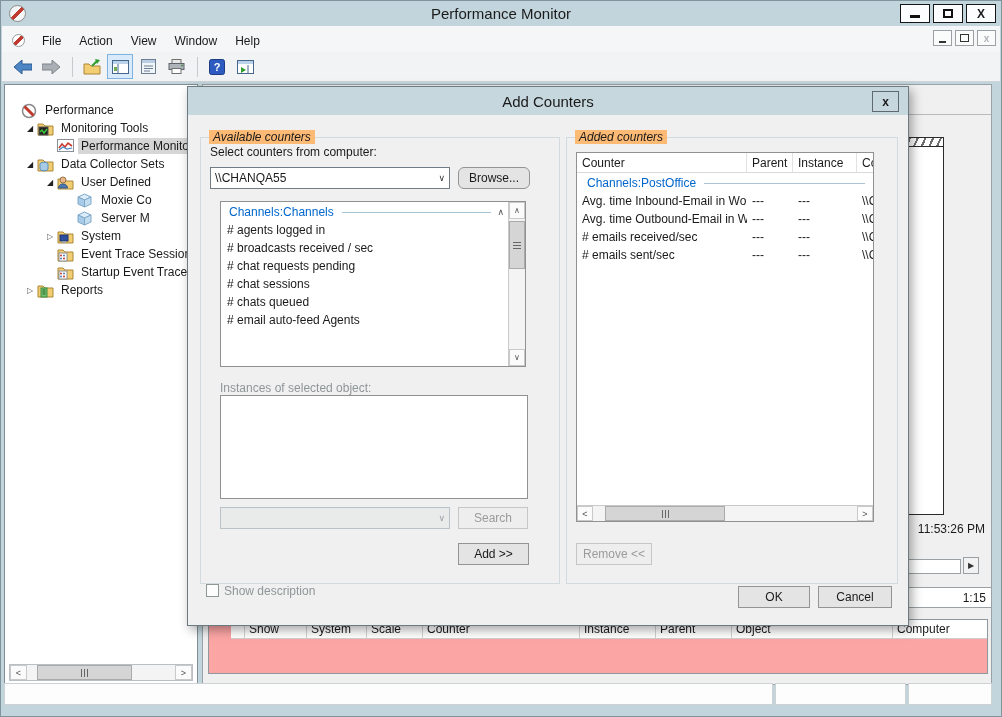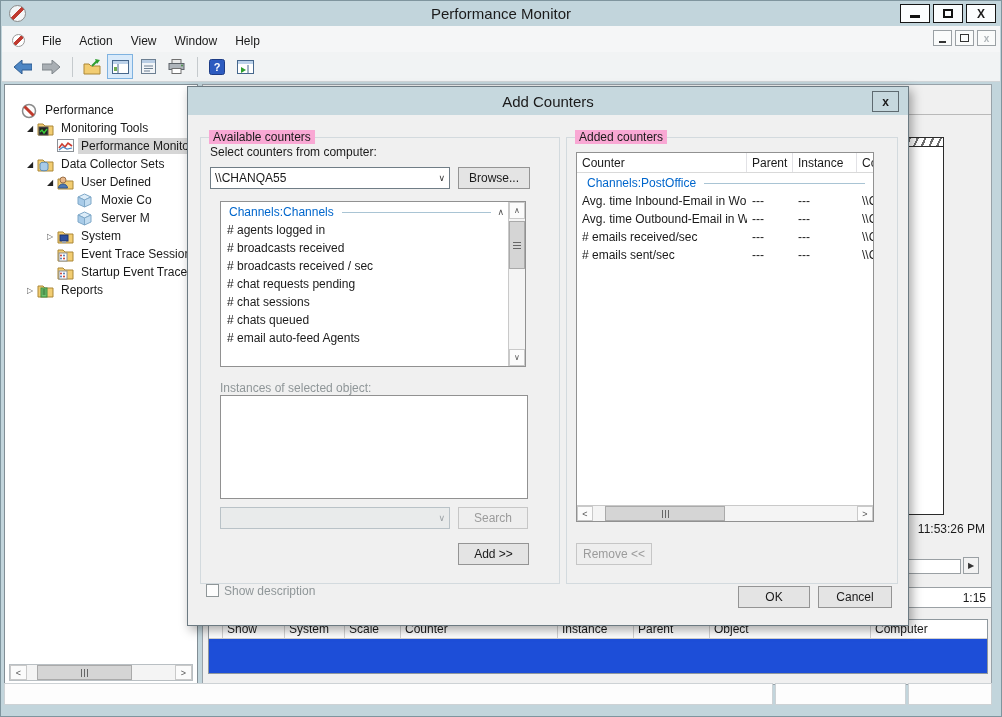--- a/index.html
+++ b/index.html
@@ -60,34 +60,34 @@
   .rp-toolbar { position:absolute; top:0; left:0; right:0; height:30px; border-bottom:1px solid #b9b9b9; }
   .graph { position:absolute; left:460px; top:52px; width:281px; height:378px; background:#fff; border:1px solid #2b2b2b; }
   .graph::before { content:""; position:absolute; top:0; left:0; right:0; height:8px;
       background:repeating-linear-gradient(115deg, #fff 0 5px, #6d6d6d 5px 7px); border-bottom:1px solid #2b2b2b; }
   .time-label { position:absolute; top:437px; right:6px; font-size:12px; }
   .rp-scroll { position:absolute; top:474px; left:6px; width:752px; height:15px; background:#fff; border:1px solid #9aa0a4; }
   .rp-scroll-btn { position:absolute; top:472px; left:760px; width:16px; height:17px; background:#f2f2f2; border:1px solid #9aa0a4; display:flex; align-items:center; justify-content:center; font-size:8px; color:#333; }
   .duration-label { position:absolute; top:506px; right:110px; font-size:12px; color:#1a1a1a; }
   .duration-box { position:absolute; top:502px; left:688px; width:101px; height:21px; background:#fff; border:1px solid #9aa0a4; display:flex; align-items:center; justify-content:flex-end; padding-right:5px; }
 
-  .legend { position:absolute; left:5px; top:534px; width:780px; height:55px; background:#1d4ed8; border:1px solid #8f989e; }
+  .legend { position:absolute; left:5px; top:534px; width:780px; height:55px; background:#fca5a5; border:1px solid #8f989e;padding-left:22px; }
   .legend-head { display:flex; height:19px; background:#fff; border-bottom:1px solid #cfcfcf; }
   .lh-cell { border-right:1px solid #d2d2d2; padding:2px 4px; font-size:12px; overflow:hidden; white-space:nowrap; }
 
   .statusbar { position:absolute; left:2px; right:8px; bottom:10px; height:22px; display:flex; gap:2px; }
   .status-cell { background:#fdfdfd; border:1px solid #cdd2d5; }
 
   
   .dialog { position:absolute; left:140px; top:85px; width:722px; height:540px; background:#f0f0f0; border:1px solid #6c7a82; box-shadow:3px 4px 10px rgba(0,0,0,.35); z-index:10;margin-left:46px; }
   .dlg-title { position:absolute; top:0; left:0; right:0; height:28px; background:#c6d8de; display:flex; align-items:center; justify-content:center; font-size:15px; }
   .dlg-close { position:absolute; top:4px; right:9px; width:27px; height:21px; border:1px solid #5e6a70; display:flex; align-items:center; justify-content:center; font-weight:bold; font-size:12px; }
 
   .groupbox { position:absolute; border:1px solid #d3dade; }
-  .group-label { position:absolute; top:-8px; left:8px; background:#f9a8d4; padding:0 4px; }
+  .group-label { position:absolute; top:-8px; left:8px; background:#fdba74; padding:0 4px;font-style:italic; }
   .gray { color:#8f9698; }
 
   .field-label { position:absolute; font-size:12px; }
   .combo { position:absolute; height:22px; background:#fff; border:1px solid #707d86; display:flex; align-items:center; padding:0 4px; }
   .combo .chev { position:absolute; right:4px; font-size:9px; color:#333; }
   .combo.disabled { background:#e9ebeb; border-color:#b9c2c7; }
   .combo.disabled .chev { color:#9aa0a4; }
 
   .btn { position:absolute; height:22px; background:#e4e4e4; border:1px solid #949494; display:flex; align-items:center; justify-content:center; font-size:12px; }
   .btn.disabled { color:#9b9b9b; border-color:#c6c6c6; background:#eeeeee; }
@@ -423,33 +423,32 @@
 
     <div class="groupbox" style="left:12px; top:50px; width:360px; height:447px;">
       <span class="group-label">Available counters</span>
     </div>
     <div class="field-label" style="left:22px; top:58px;">Select counters from computer:</div>
 
     <div class="combo" style="left:22px; top:80px; width:240px;">
       <span>\\CHANQA55</span>
       <span class="chev">∨</span>
     </div>
-    <div class="btn" style="left:270px; top:80px; width:72px;">
+    <div class="btn" style="left:270px; top:80px; width:72px;border-radius:6px;">
       <span>Browse...</span>
     </div>
 
     <div class="listbox avail-list" style="left:32px; top:114px; width:306px; height:166px;">
       <div class="avail-items">
         <div class="group-row">
           <span>Channels:Channels</span>
           <span class="rule"></span>
           <span class="gchev">∧</span>
         </div>
         <div class="avail-item"># agents logged in</div>
-        <div class="avail-item"># broadcasts received</div>
         <div class="avail-item"># broadcasts received / sec</div>
         <div class="avail-item"># chat requests pending</div>
         <div class="avail-item"># chat sessions</div>
         <div class="avail-item"># chats queued</div>
         <div class="avail-item"># email auto-feed Agents</div>
       </div>
       <div class="vscroll">
         <div class="vs-btn">∧</div>
         <div class="vs-track">
             <div class="vs-thumb">

